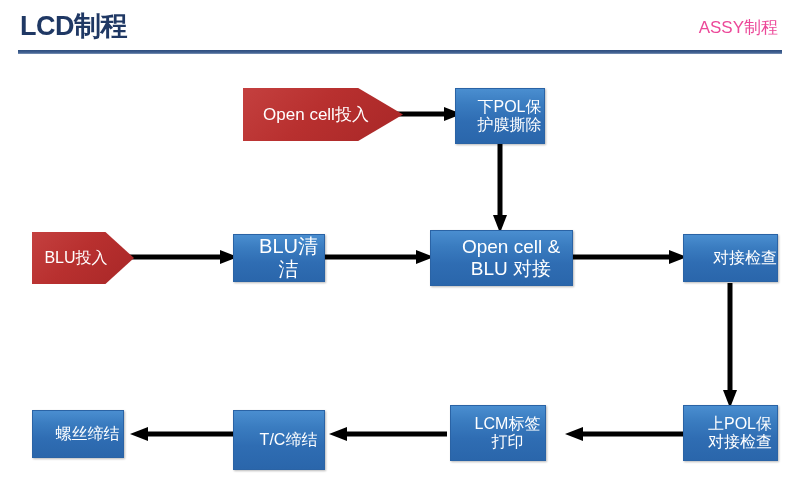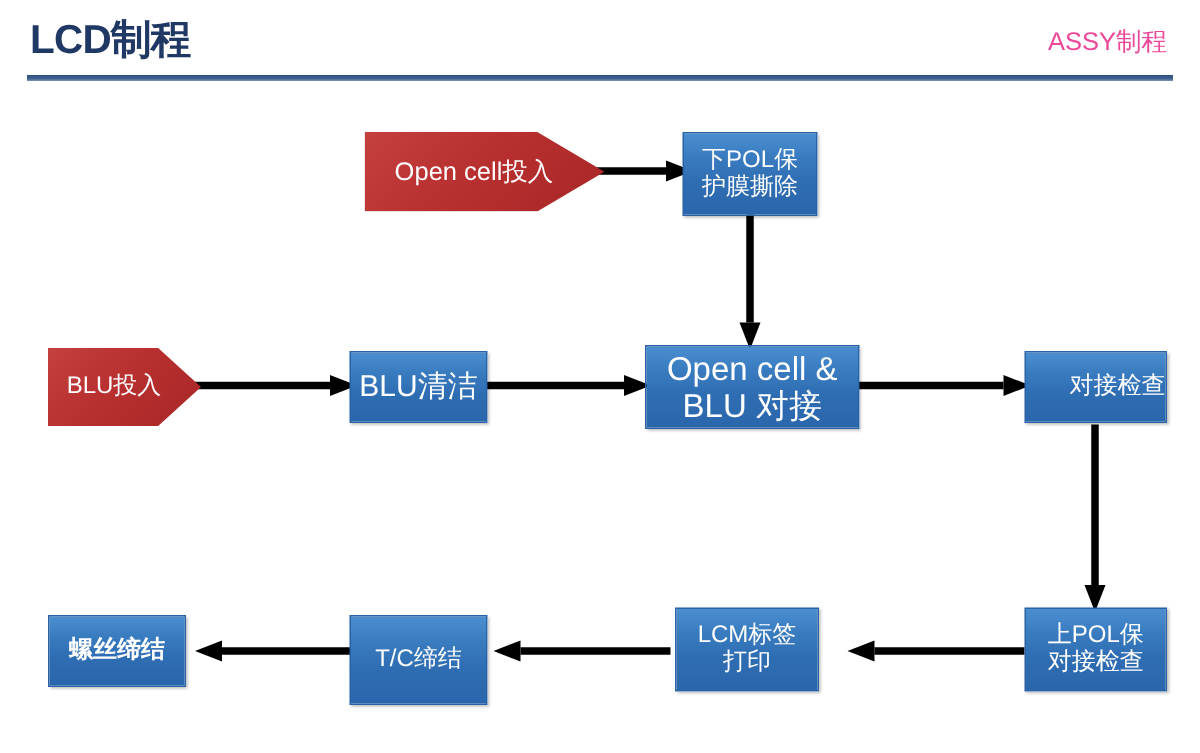--- a/index.html
+++ b/index.html
@@ -57,20 +57,21 @@
     text-align: center;
     color: #ffffff;
     line-height: 1.15;
     white-space: pre-line;
     z-index: 3;
   }
   .node.box {
     background: linear-gradient(to bottom, #4a8ed0 0%, #3a7cc0 28%, #2f6db3 60%, #2a66ab 100%);
     border: 1px solid #2a63a5;
     box-shadow: 1px 1px 2px rgba(0,0,0,0.28);
+    padding-left: 19px;
   }
   .node.pent {
     background: none;
     border: none;
     box-shadow: none;
     padding-right: 14px;
     text-align: right;
   }
   .pent-shape {
     position: absolute;
@@ -178,21 +179,21 @@
 
   <div class="node pent" style="left:32px; top:232px; width:102px; height:52px; font-size:16px;">
     <span class="pent-shape"></span>
     <span class="node-label">BLU投入</span>
   </div>
 
   <div class="node box" style="left:233px; top:234px; width:92px; height:48px; font-size:20px;">
     <span class="node-label">BLU清洁</span>
   </div>
 
-  <div class="node box" style="left:430px; top:230px; width:143px; height:56px; font-size:22px;justify-content:center;">
+  <div class="node box" style="left:430px; top:230px; width:143px; height:56px; font-size:19px;justify-content:center;">
     <span class="node-label">Open cell &amp;
 BLU 对接</span>
   </div>
 
   <div class="node box" style="left:683px; top:234px; width:95px; height:48px; font-size:16px;justify-content:flex-end;">
     <span class="node-label">对接检查</span>
   </div>
 
   <div class="node box" style="left:683px; top:405px; width:95px; height:56px; font-size:16px;">
     <span class="node-label">上POL保
@@ -201,17 +202,17 @@
 
   <div class="node box" style="left:450px; top:405px; width:96px; height:56px; font-size:16px;">
     <span class="node-label">LCM标签
 打印</span>
   </div>
 
   <div class="node box" style="left:233px; top:410px; width:92px; height:60px; font-size:16px;">
     <span class="node-label">T/C缔结</span>
   </div>
 
-  <div class="node box" style="left:32px; top:410px; width:92px; height:48px; font-size:16px;font-weight:bold;">
+  <div class="node box" style="left:32px; top:410px; width:92px; height:48px; font-size:16px;">
     <span class="node-label">螺丝缔结</span>
   </div>
 
 </div>
 
 </body></html>

